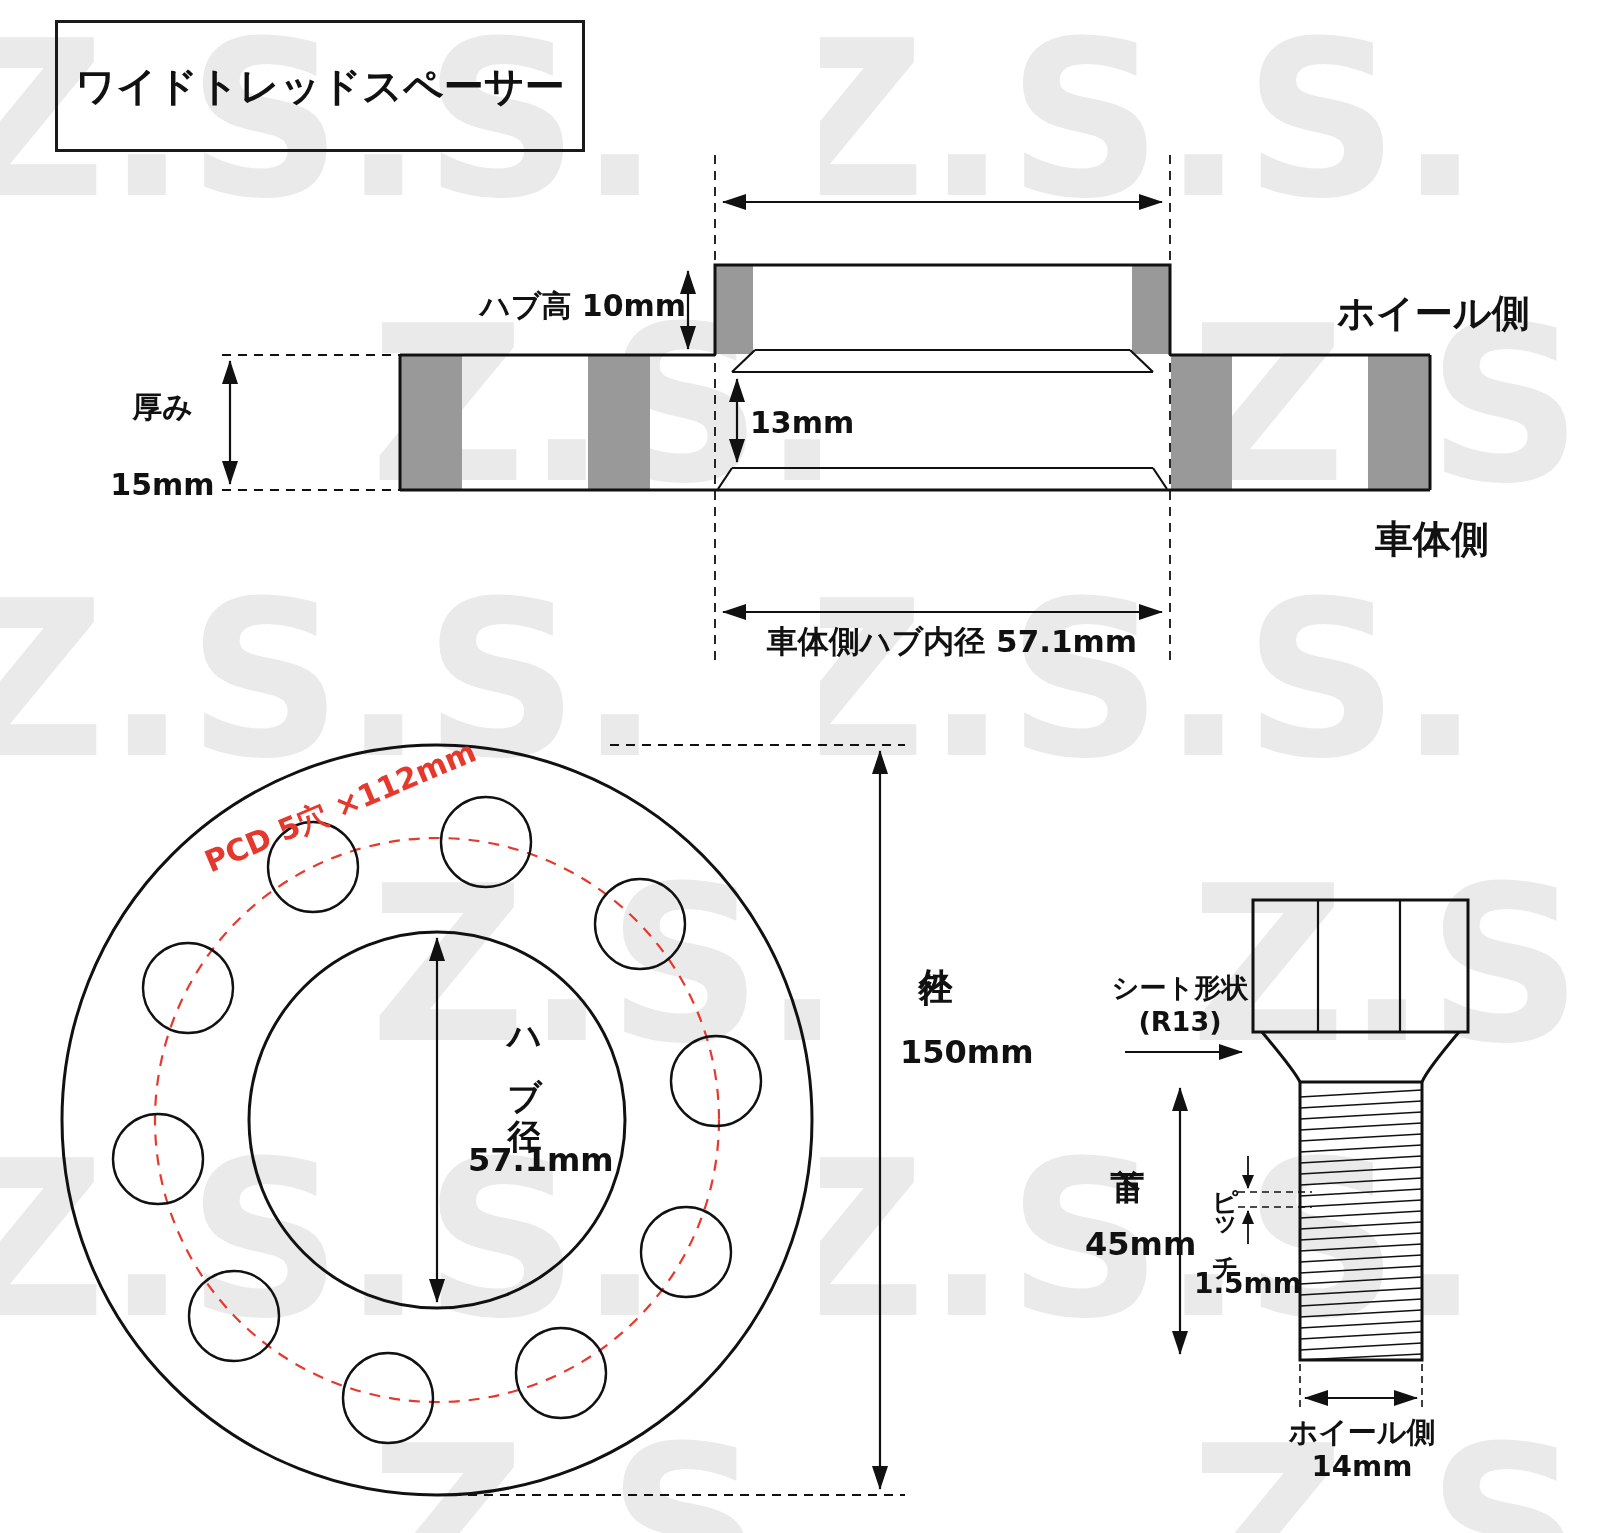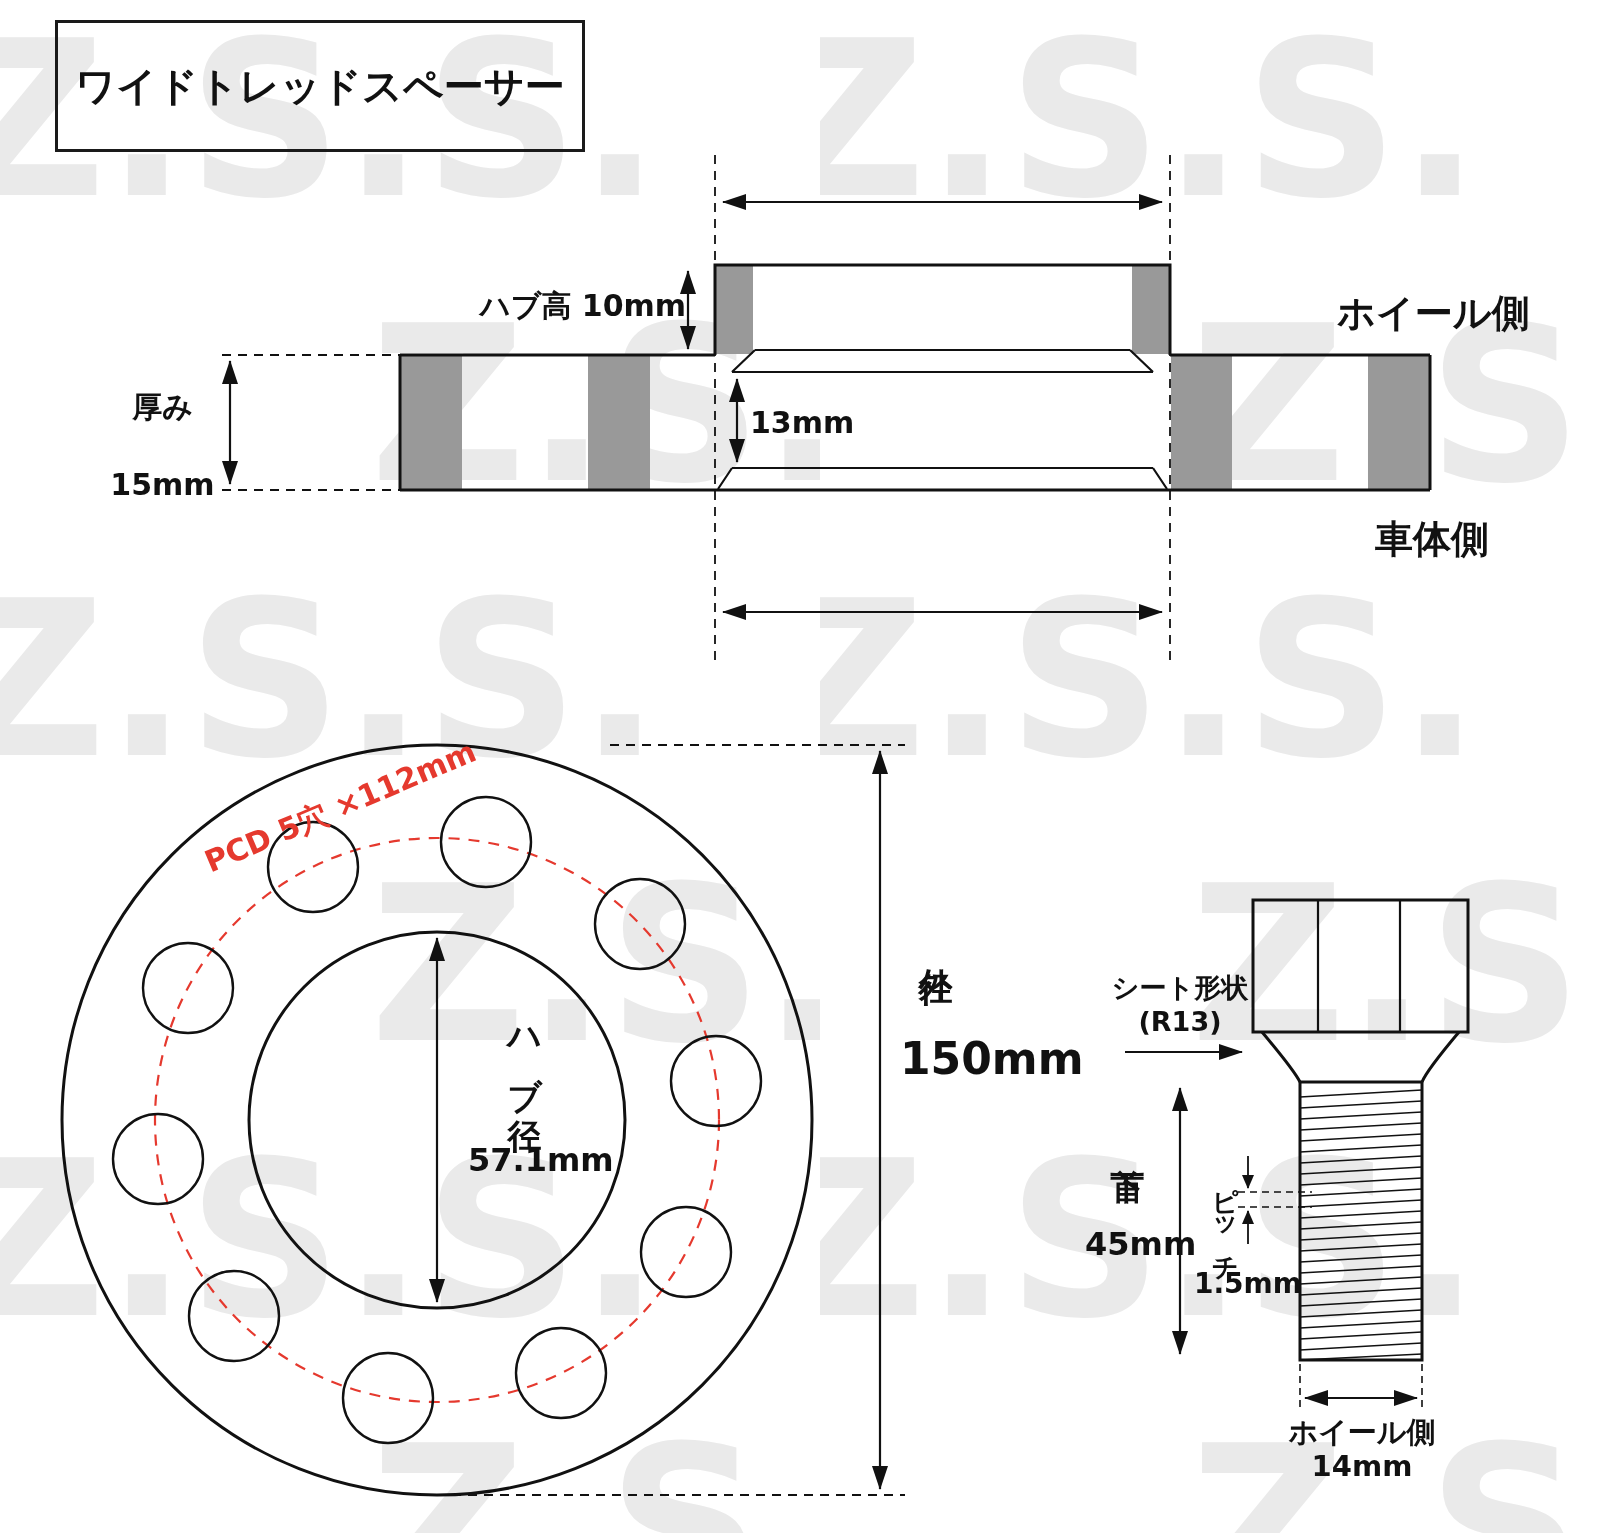--- a/index.html
+++ b/index.html
@@ -131,28 +131,29 @@
   </svg>
 
   <div class="title-box">
     <div>ワイドトレッドスペーサー</div>
   </div>
 
   <div class="lbl right" style="left:480px; top:289px; width:190px; font-size:30px;">ハブ高 10mm</div>
   <div class="lbl center" style="left:105px; top:390px; width:115px; font-size:30px;">厚み</div>
   <div class="lbl center" style="left:105px; top:428px; width:115px; font-size:30px;margin-top:40px;">15mm</div>
   <div class="lbl" style="left:750px; top:406px; font-size:30px;">13mm</div>
+  <div class="lbl center" style="left:692px; top:624px; width:520px; font-size:31px;">車体側ハブ内径 57.1mm</div>
   <div class="lbl big" style="left:1337px; top:292px; font-size:38px;">ホイール側</div>
   <div class="lbl big" style="left:1375px; top:518px; font-size:38px;">車体側</div>
 
   <div class="lbl red big" style="left:200px; top:848px; font-size:30px; transform:rotate(-23deg); transform-origin:0 0;">PCD 5穴 ×112mm</div>
   <div class="lbl vert" style="left:505px; top:1008px; font-size:34px;">ハブ径</div>
   <div class="lbl" style="left:468px; top:1142px; font-size:32px;">57.1mm</div>
   <div class="lbl vert" style="left:916px; top:942px; font-size:34px;">外径</div>
-  <div class="lbl" style="left:900px; top:1034px; font-size:44px;">150mm</div>
+  <div class="lbl" style="left:900px; top:1034px; font-size:32px;">150mm</div>
 
   <div class="lbl center" style="left:1100px; top:972px; width:160px; font-size:27px;">シート形状</div>
   <div class="lbl center" style="left:1100px; top:1006px; width:160px; font-size:27px;">(R13)</div>
   <div class="lbl vert" style="left:1108px; top:1142px; font-size:34px;">首下</div>
   <div class="lbl" style="left:1085px; top:1226px; font-size:32px;">45mm</div>
   <div class="lbl vert" style="left:1210px; top:1170px; font-size:26px;">ピッチ</div>
   <div class="lbl" style="left:1194px; top:1268px; font-size:28px;">1.5mm</div>
   <div class="lbl center" style="left:1288px; top:1416px; width:148px; font-size:29px;">ホイール側</div>
   <div class="lbl center" style="left:1288px; top:1450px; width:148px; font-size:29px;">14mm</div>
 

